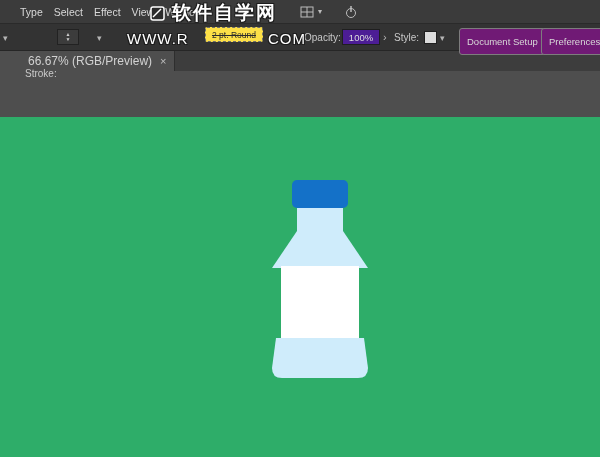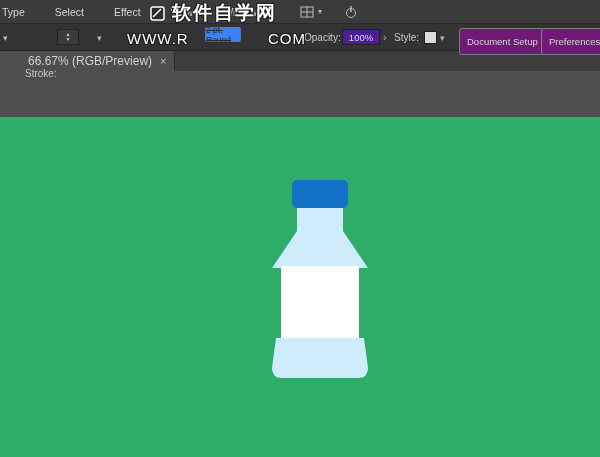--- a/index.html
+++ b/index.html
@@ -3,21 +3,21 @@
 <meta charset="utf-8">
 <style>
   * { margin:0; padding:0; box-sizing:border-box; }
   html,body { width:600px; height:457px; overflow:hidden; background:#323232;
               font-family:"Liberation Sans", sans-serif; }
   .app { position:relative; width:600px; height:457px; }
 
   
   .menubar { position:relative; height:24px; background:#3b3b3b;
              border-bottom:1px solid #2a2a2a; display:flex; align-items:center;
-             padding-left:2px; gap:30px; }
+             padding-left:20px; gap:11px; }
   .menu-item { color:#d8d8d8; font-size:10.5px; cursor:default; white-space:nowrap; }
   .menu-icon { position:absolute; top:5px; width:14px; height:14px; color:#bdbdbd; }
   .menu-icon svg { width:100%; height:100%; display:block; }
   .mi-grid { left:300px; }
   .mi-chev { left:318px; top:7px; color:#bdbdbd; font-size:8px; width:auto; height:auto; }
   .mi-power { left:344px; }
 
   
   .controlbar { position:relative; height:27px; background:#333333;
                 border-bottom:1px solid #262626; }
@@ -56,22 +56,22 @@
               gap:7px; pointer-events:none; }
   .wm-title .wm-text { color:#ffffff; font-weight:bold; font-size:19px; letter-spacing:2px;
               text-shadow:-1px -1px 0 #1c1c1c, 1px -1px 0 #1c1c1c,
                           -1px 1px 0 #1c1c1c, 1px 1px 0 #1c1c1c; }
   .wm-logo { width:15px; height:15px; }
   .wm-url-left  { position:absolute; left:127px; top:30px; }
   .wm-url-right { position:absf; position:absolute; left:268px; top:30px;text-align:right; }
   .wm-url { color:#ffffff; font-weight:normal; font-size:15px; letter-spacing:1px;
             text-shadow:-1px -1px 0 #1c1c1c, 1px -1px 0 #1c1c1c,
                         -1px 1px 0 #1c1c1c, 1px 1px 0 #1c1c1c; pointer-events:none; }
-  .wm-box { position:absolute; left:205px; top:27px; width:36px; height:15px;
-            background:#3b82f6; border:1px dashed #6e6e6e; border-radius:2px;
+  .wm-box { position:absolute; left:205px; top:27px; width:58px; height:15px;
+            background:#fde047; border:1px dashed #6e6e6e; border-radius:2px;
             color:#2b2b2b; font-size:8.5px; display:flex; align-items:center;
             justify-content:center; text-decoration:line-through; pointer-events:none; }
 </style>
 </head>
 <body>
 
 <div class="app">
 
   <div class="menubar">
     <div class="menu-item">Type</div>

